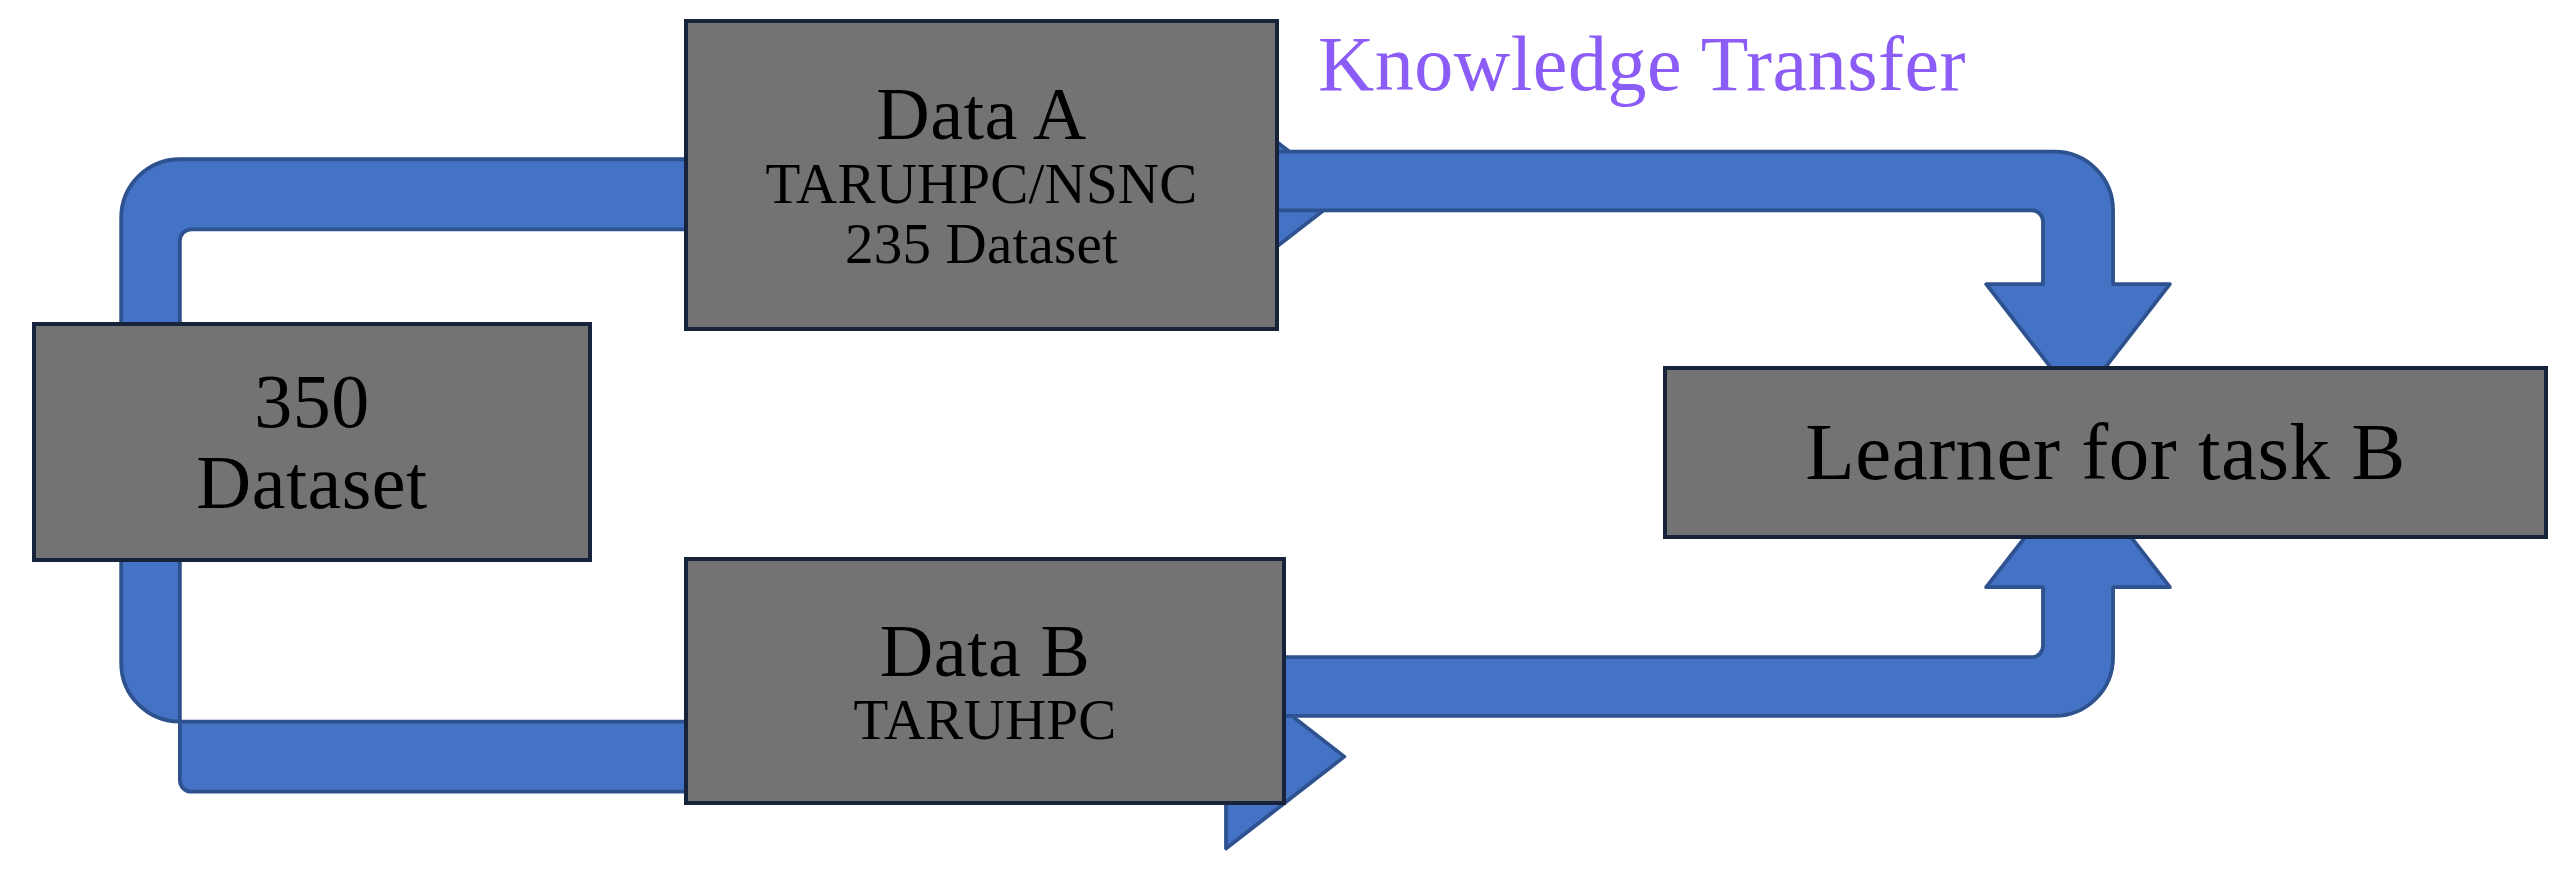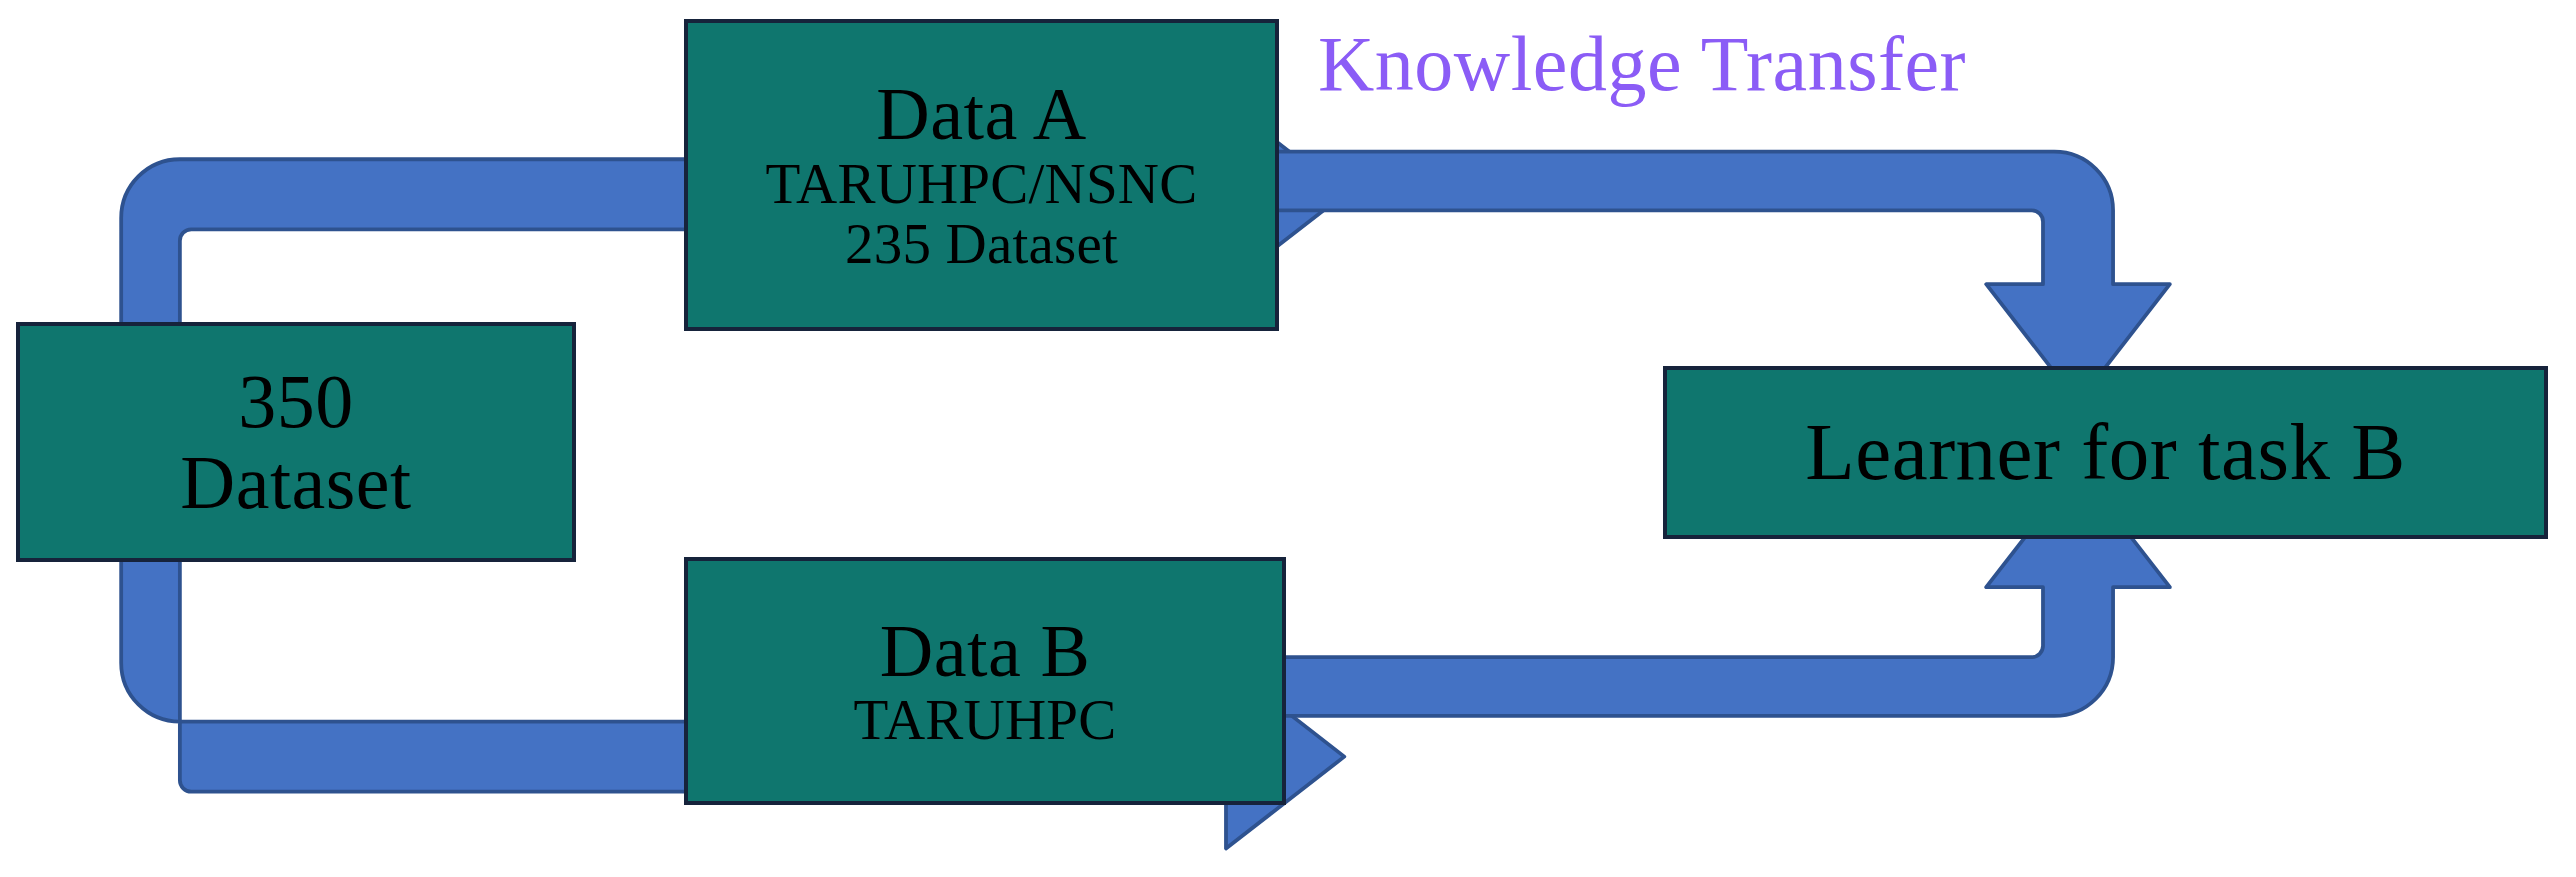--- a/index.html
+++ b/index.html
@@ -11,21 +11,21 @@
     position: relative;
     width: 2576px;
     height: 878px;
     background: #ffffff;
     overflow: hidden;
     font-family: "Liberation Serif", "DejaVu Serif", serif;
   }
   .node {
     position: absolute;
     box-sizing: border-box;
-    background: #0f766e;
+    background: #737373;
     border: 4.7px solid #16233B;
     display: flex;
     flex-direction: column;
     align-items: center;
     justify-content: center;
     color: #000000;
     text-align: center;
     line-height: 1.06;
     z-index: 5;
   }
@@ -36,21 +36,21 @@
   .node .sub {
     font-size: 57px;
     letter-spacing: 0.2px;
   }
   .node .single {
     font-size: 81px;
     letter-spacing: 0.5px;
   }
 
   
-  #node-source  { left: 16px;   top: 322px; width: 560px; height: 240px; }
+  #node-source  { left: 32px;   top: 322px; width: 560px; height: 240px; }
   #node-source .title { font-size: 76px; }
   #node-data-a  { left: 684px;  top: 19px;  width: 595px; height: 312px; }
   #node-data-b  { left: 684px;  top: 557px; width: 602px; height: 248px; }
   #node-learner { left: 1663px; top: 366px; width: 885px; height: 173px; text-align: center; }
 
   
   #arrows {
     position: absolute;
     left: 0; top: 0;
     width: 2576px;

